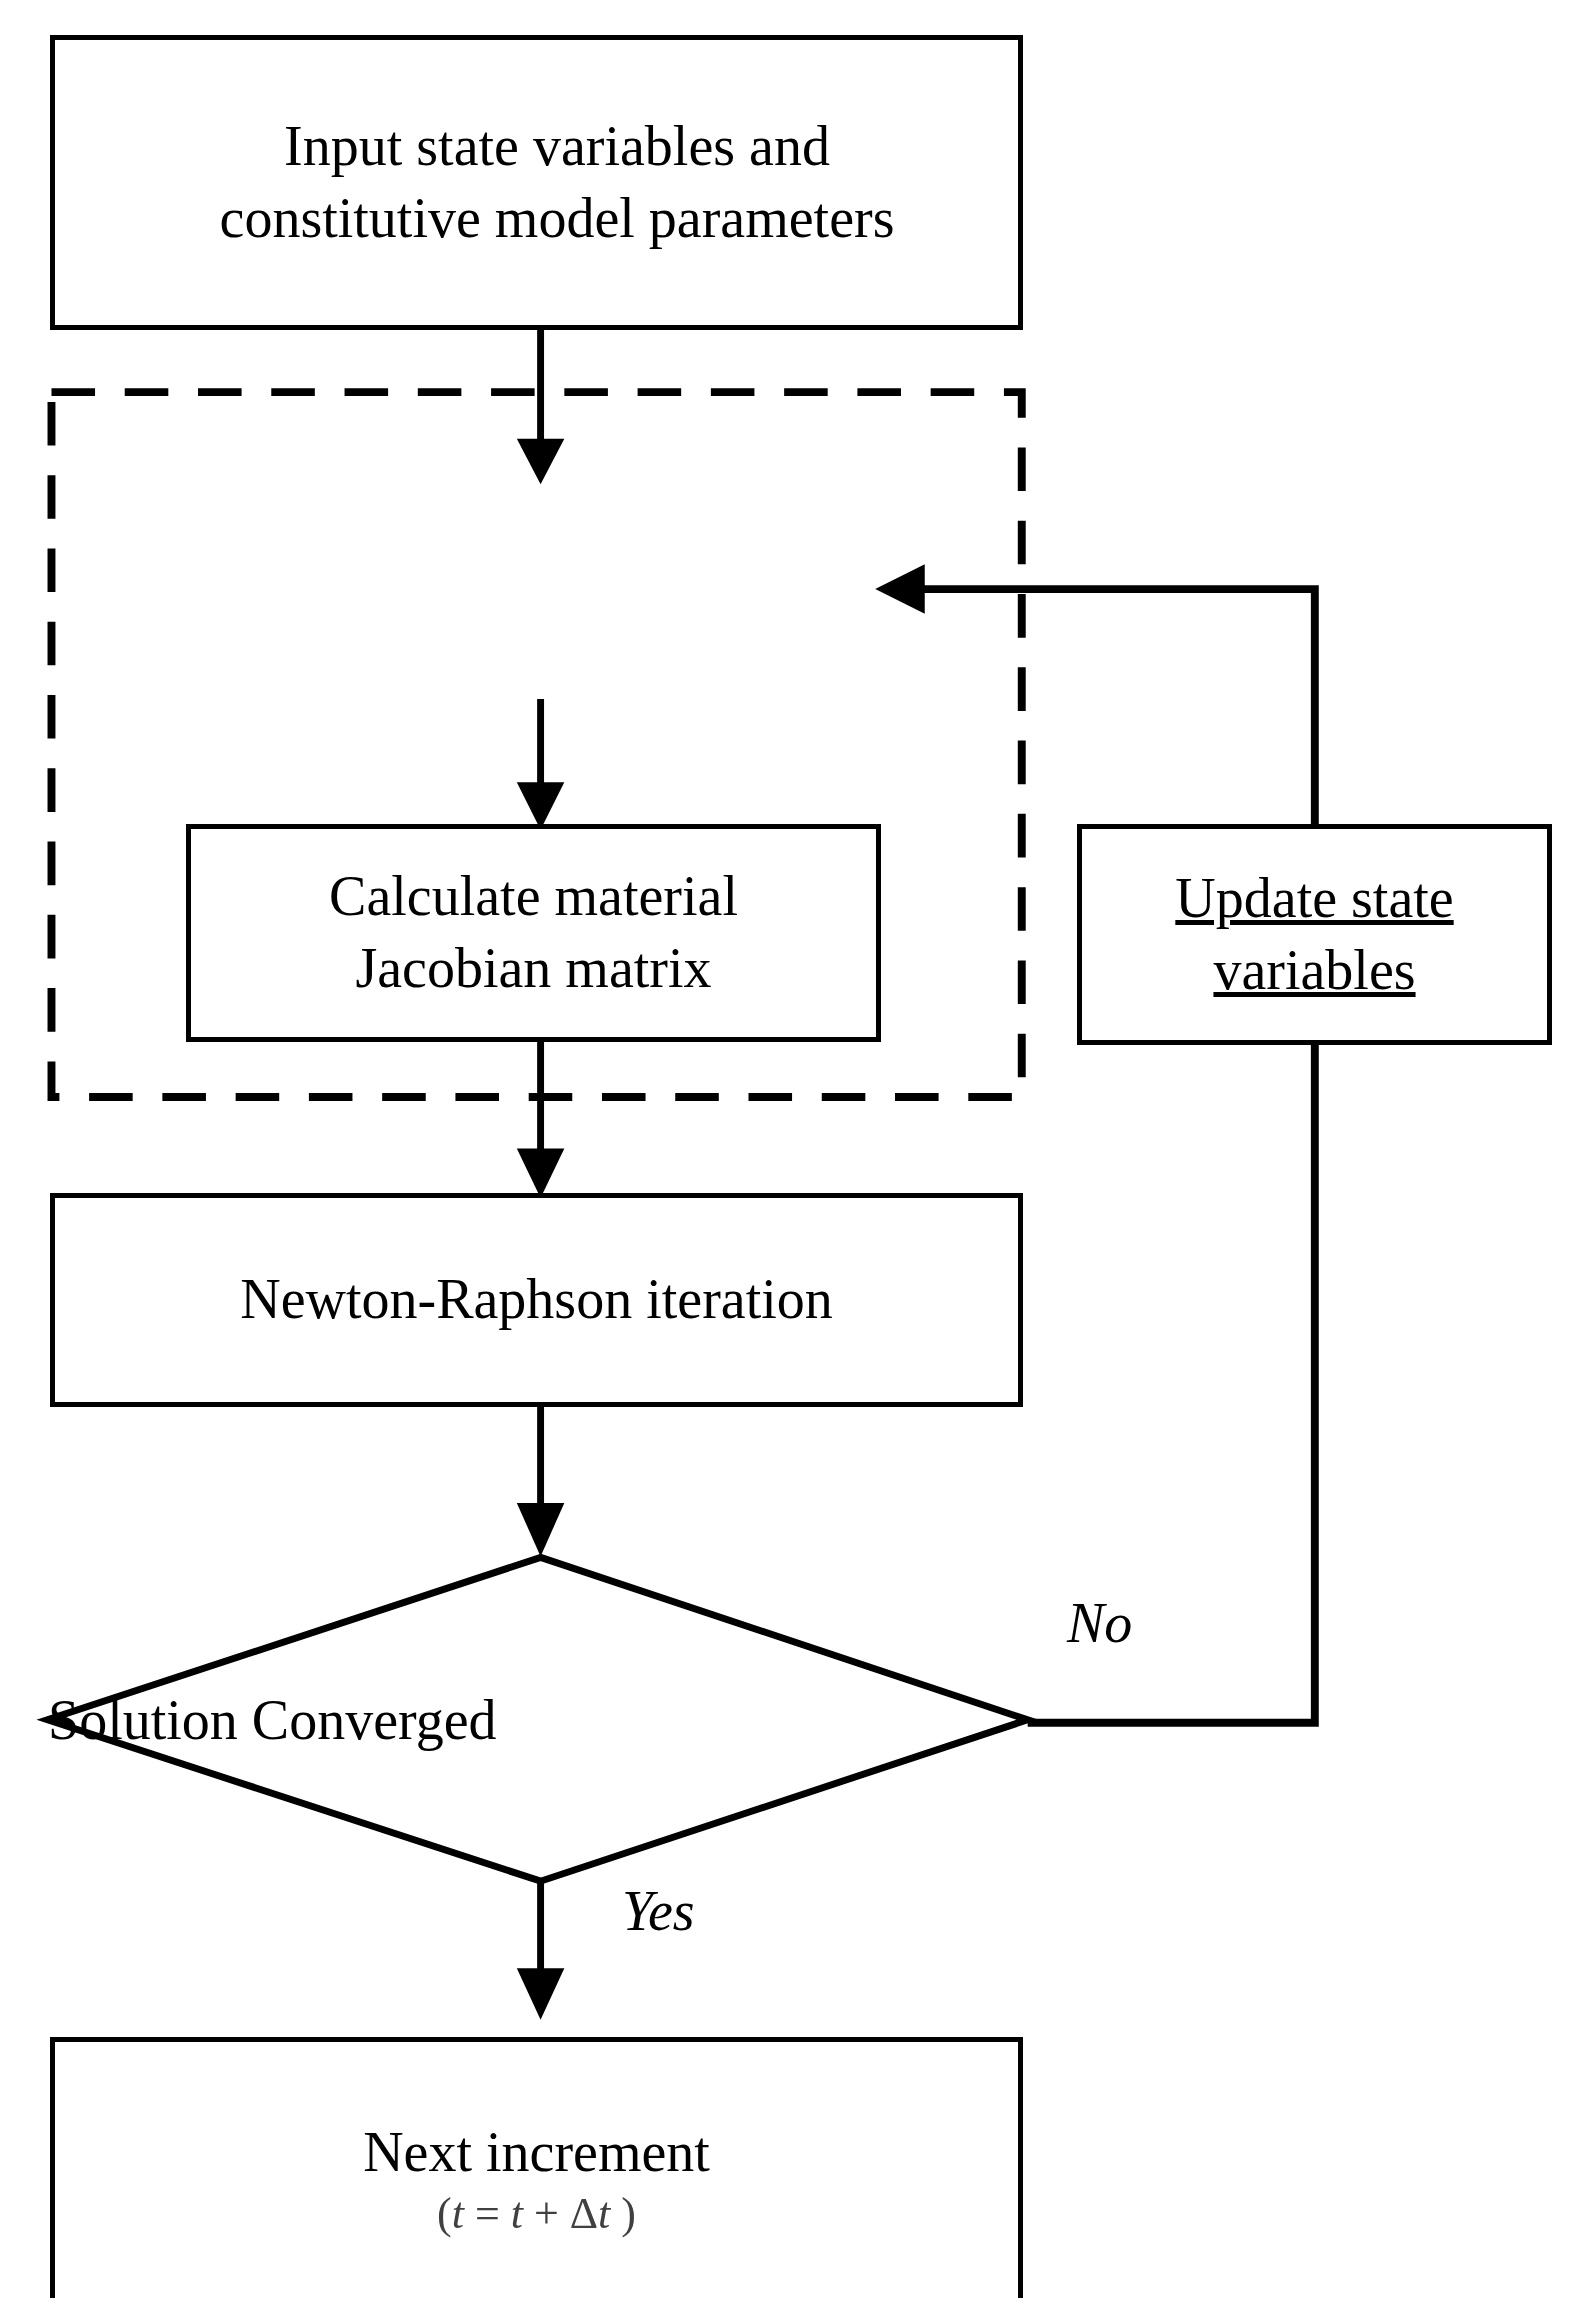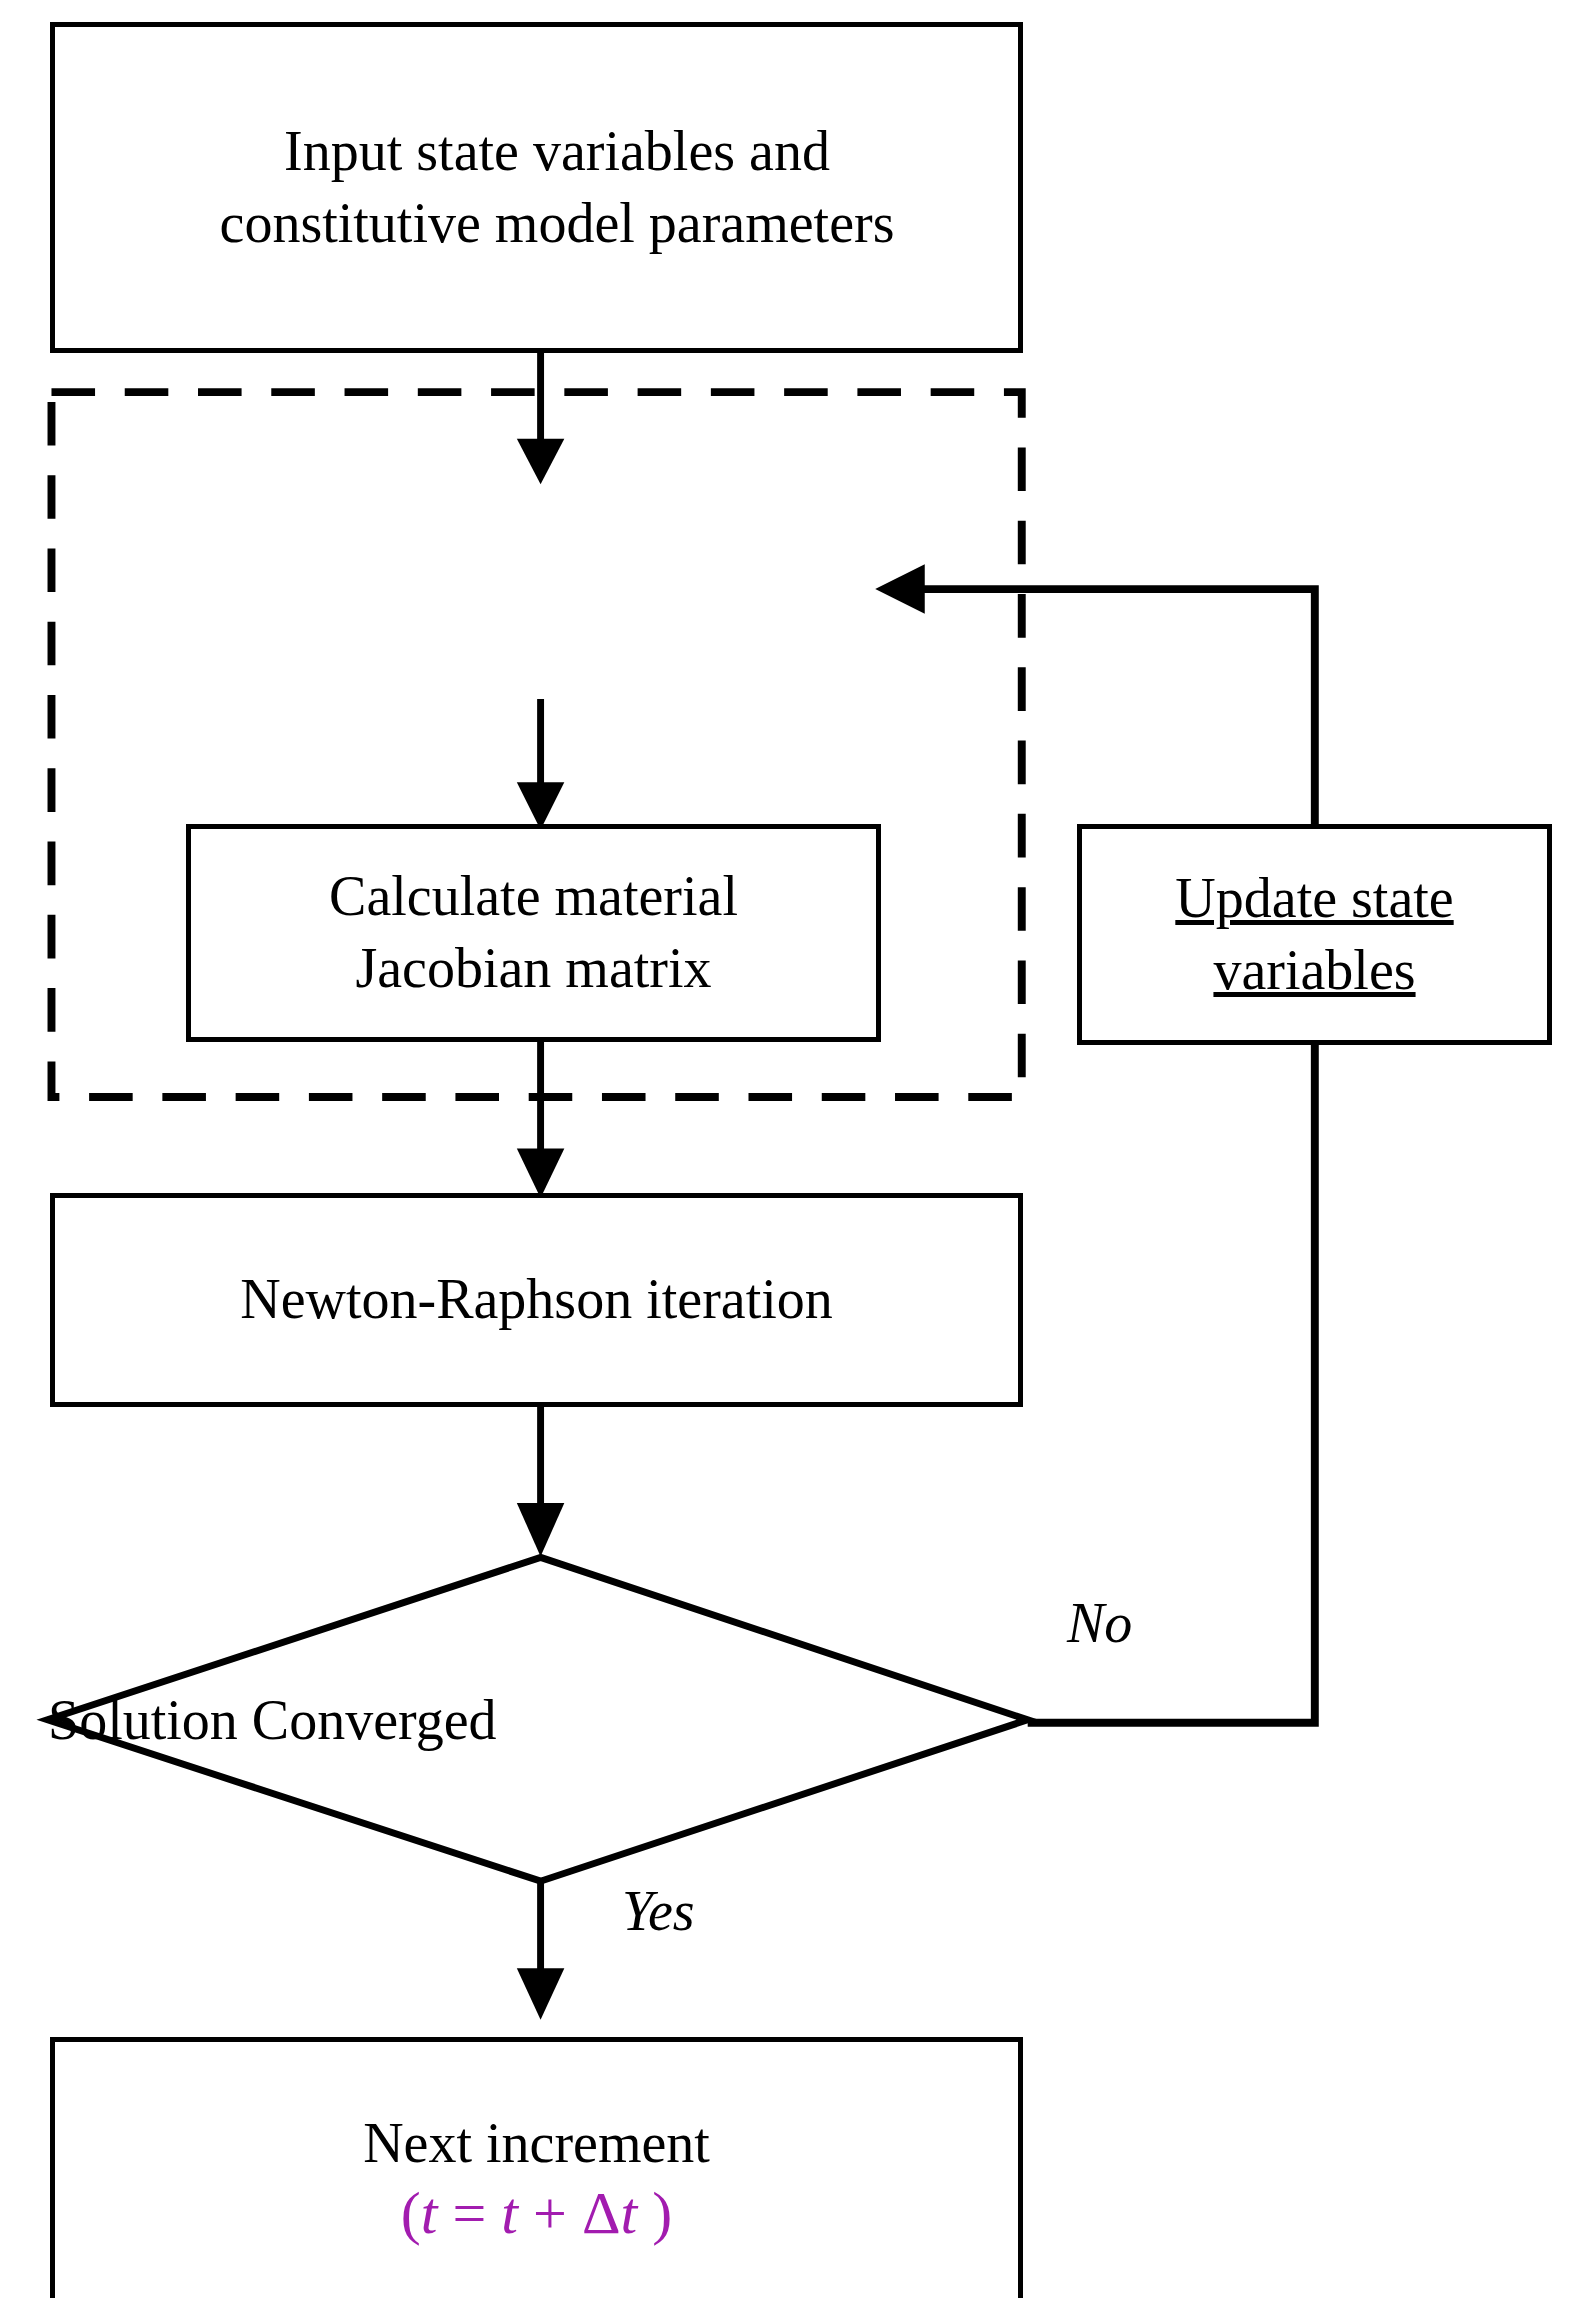--- a/index.html
+++ b/index.html
@@ -54,22 +54,22 @@
   .edge-label {
     position: absolute;
     font-family: "Liberation Serif", "DejaVu Serif", serif;
     font-size: 56px;
     color: #000000;
     white-space: nowrap;
     font-style: italic;
   }
   .formula-line {
     font-family: "Liberation Serif", "DejaVu Serif", serif;
-    font-size: 60px;
-    color: #a21caf;
+    font-size: 44px;
+    color: #404040;
     white-space: nowrap;
   }
   .formula-line .ital {
     font-style: italic;
   }
 </style>
 </head>
 <body>
 
 <div id="stage">
@@ -97,21 +97,21 @@
 
     <polygon points="546,1573 1038,1737 546,1900 48,1737" fill="#ffffff" stroke="#000000" stroke-width="7"></polygon>
 
     <path d="M1038,1740 L1328,1740 L1328,595 L910,595" fill="none" stroke="#000000" stroke-width="8"></path>
     <polygon points="884,595 934,570 934,620" fill="#000000"></polygon>
 
     <line x1="546" y1="1900" x2="546" y2="2000" stroke="#000000" stroke-width="7"></line>
     <polygon points="522,1988 570,1988 546,2040" fill="#000000"></polygon>
   </svg>
 
-  <div class="node-box" style="left:50px; top:22px; width:973px; height:331px;padding-left:41px;">
+  <div class="node-box" style="left:50px; top:35px; width:973px; height:295px;padding-left:41px;">
     <div class="node-label">Input state variables and
 constitutive model parameters</div>
   </div>
 
 
   <div class="node-box" style="left:186px; top:824px; width:695px; height:218px;">
     <div class="node-label">Calculate material
 Jacobian matrix</div>
   </div>
 

